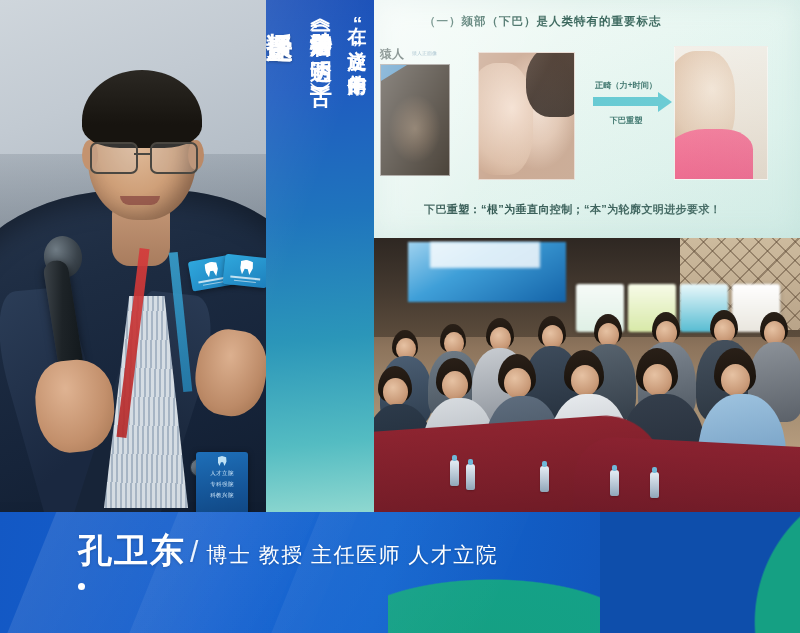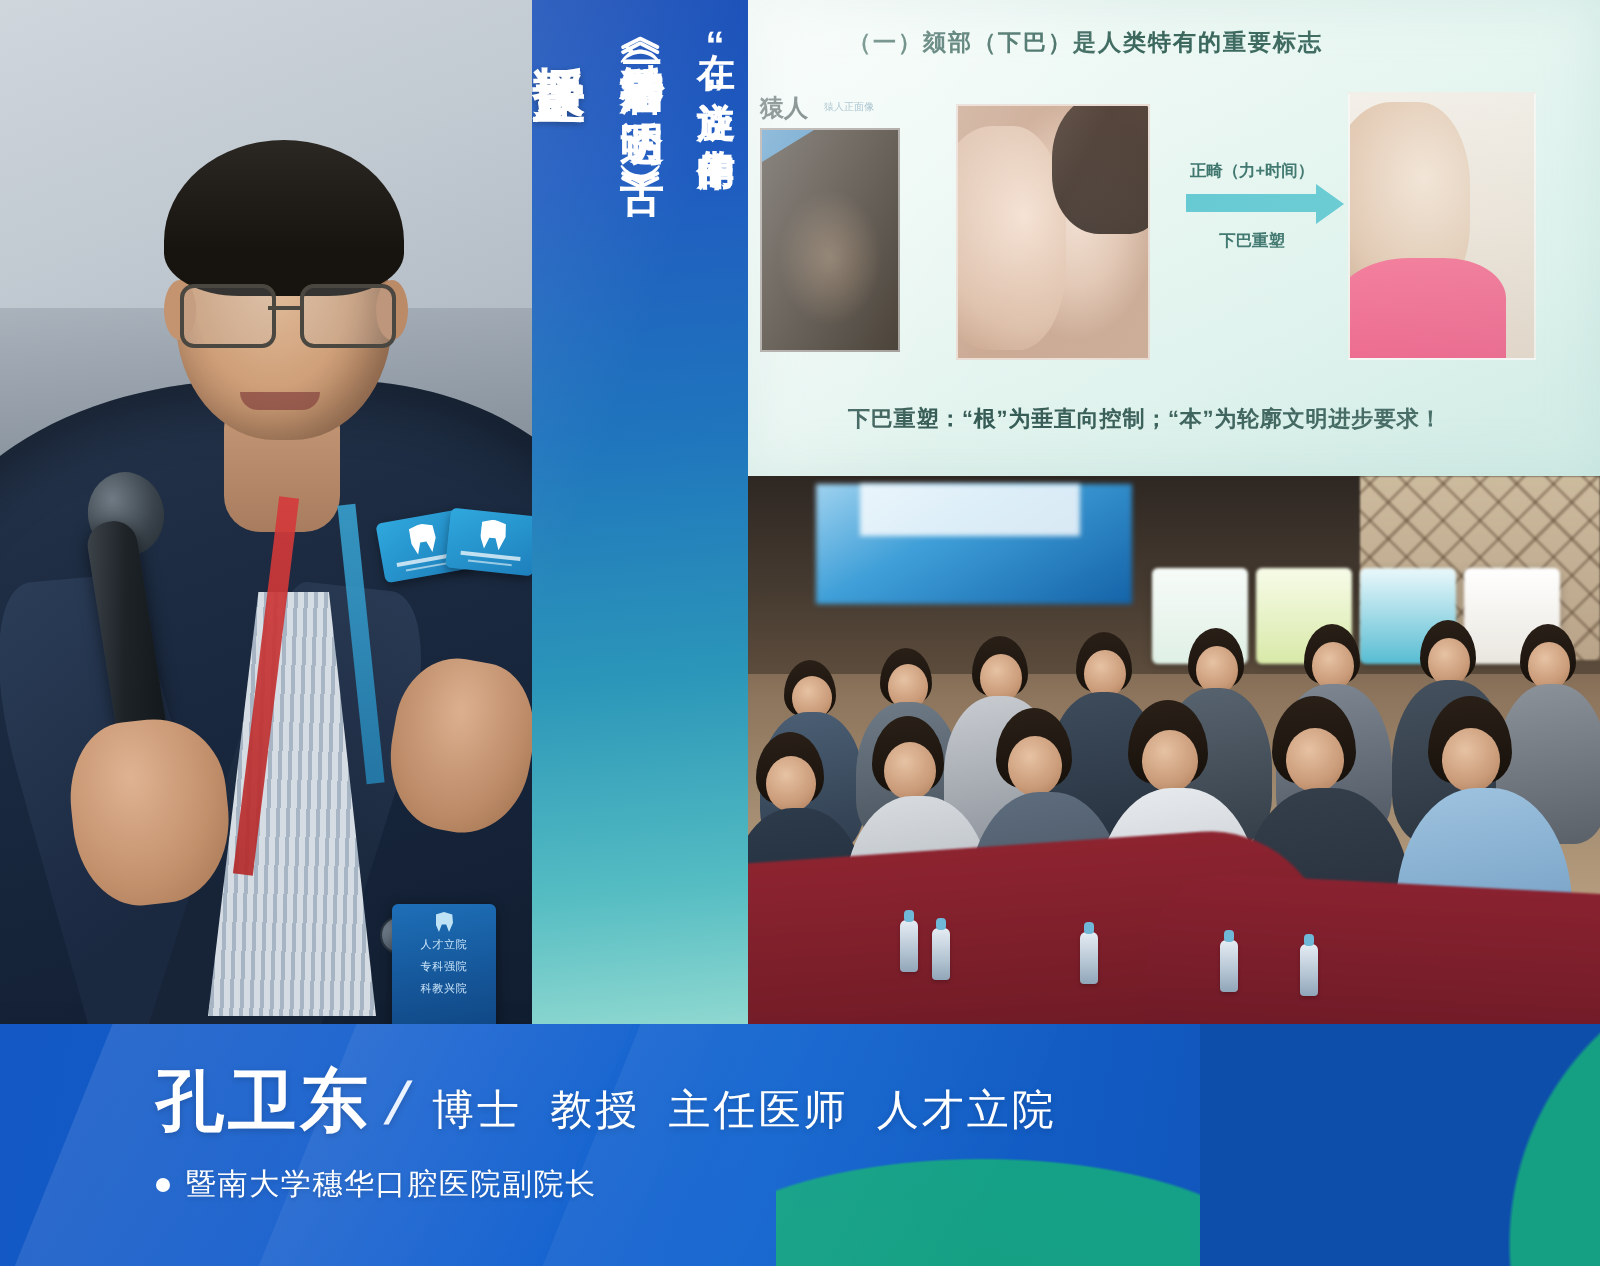--- a/index.html
+++ b/index.html
@@ -408,21 +408,20 @@
     position:absolute; left: 600px; top: -6px; width: 300px; height: 200px;
     background: radial-gradient(circle 185px at 100% 58%, rgba(14,80,180,1) 0 46%, rgba(21,160,131,1) 47% 78%, rgba(14,78,171,1) 79%);
   }
   .banner-inner {
     position: absolute; left: 78px; top: 16px; width: 700px;
   }
   .name-row {
     display: flex; align-items: baseline; gap: 2px;
     color: #ffffff;
     text-shadow: 0 1px 3px rgba(0,0,0,0.18);
-    font-family: Liberation Mono, monospace;
   }
   .name-main {
     font-size: 34px; font-weight: 700; letter-spacing: 2px;
   }
   .name-slash {
     font-size: 30px; font-weight: 300; margin: 0 6px 0 2px; color:#eaf3ff;
   }
   .name-titles {
     font-size: 21px; font-weight: 500; letter-spacing: 1.5px;
   }
@@ -607,19 +606,18 @@
 
     <div class="banner-inner">
       <div class="name-row">
         <span class="name-main">孔卫东</span>
         <span class="name-slash">/</span>
         <span class="name-titles">博士 教授 主任医师 人才立院</span>
       </div>
       <div class="bullets">
         <div class="bullet-row">
           <span class="dot"></span>
-          <span>暨南大学穗华口腔医院副院长</span>
         </div>
       </div>
     </div>
   </div>
 
 </div>
 
 </body></html>

